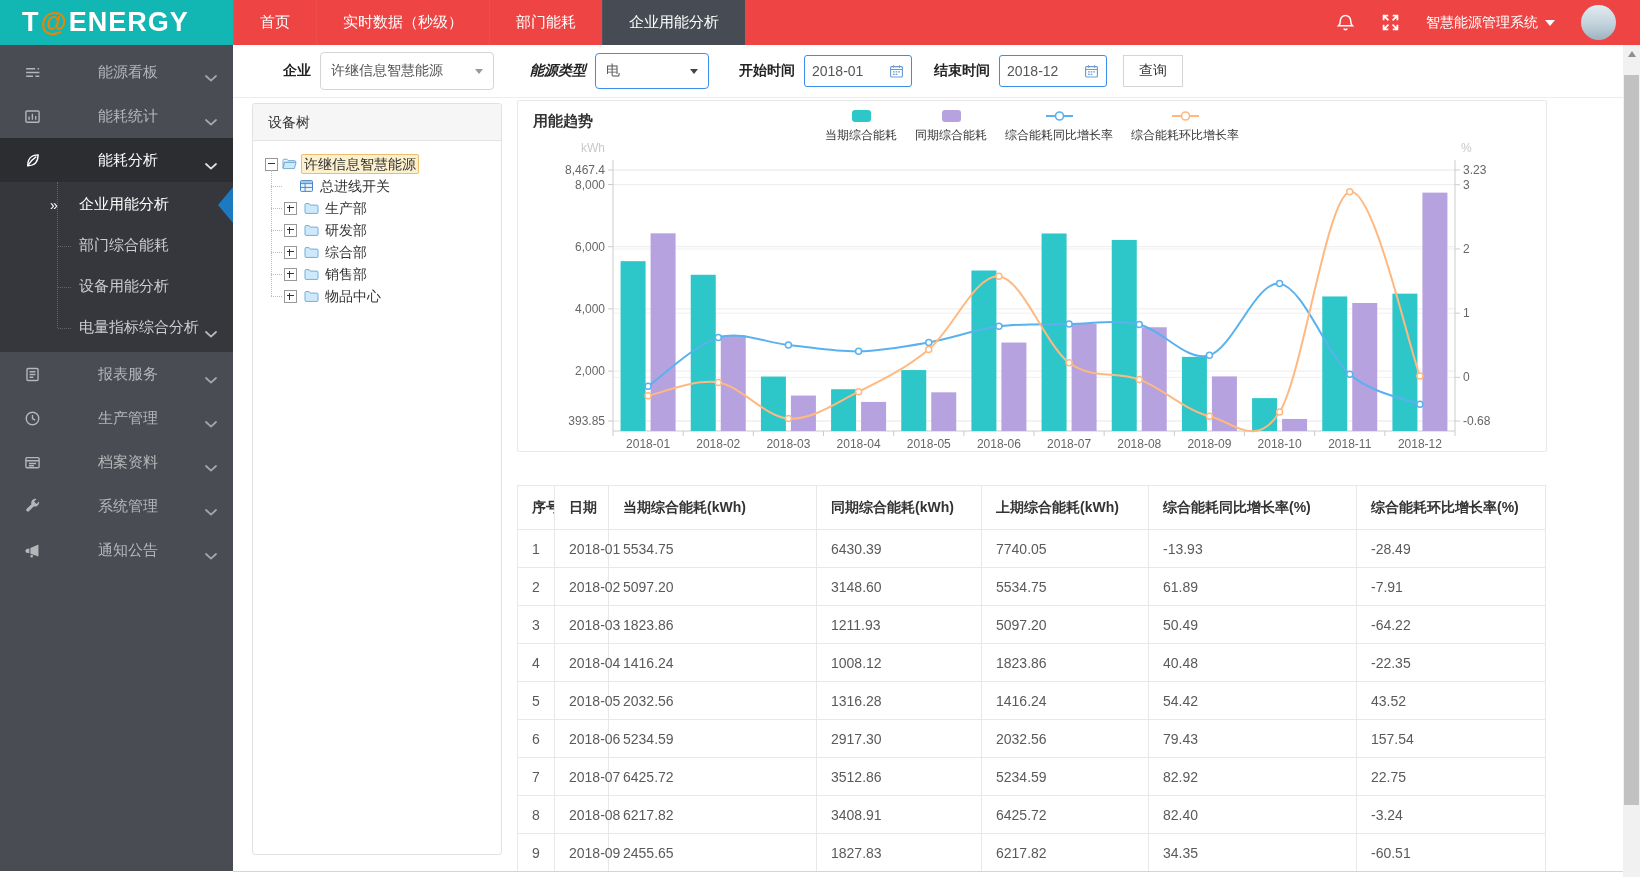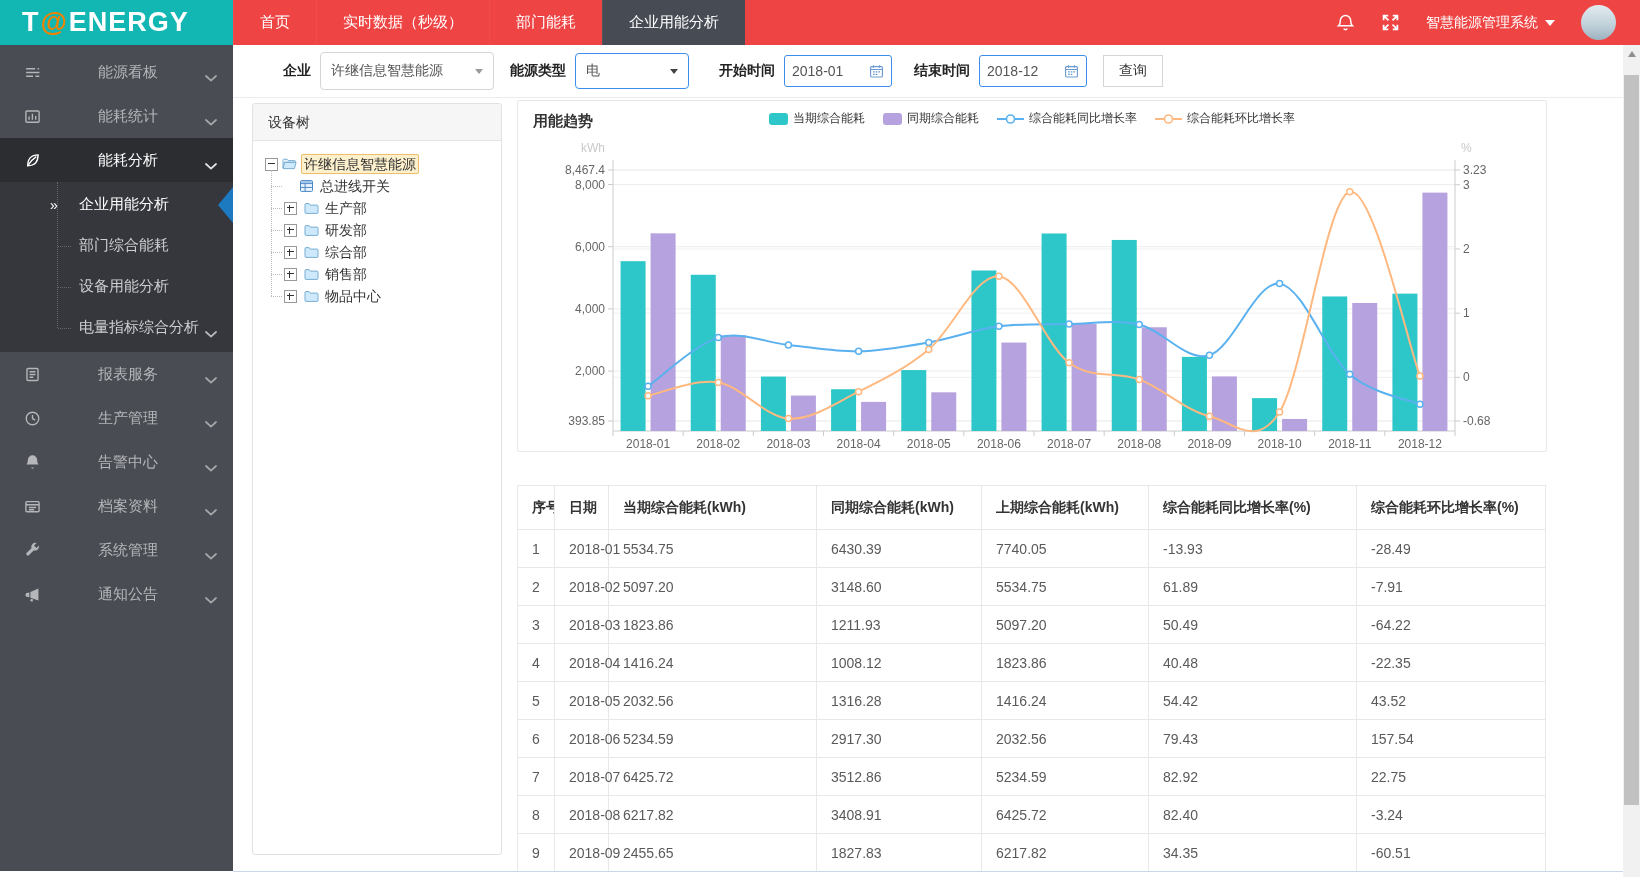--- a/index.html
+++ b/index.html
@@ -58,21 +58,21 @@
           align-items:center;justify-content:space-between;padding:0 10px;color:#555;cursor:pointer;}
   .select.company{width:152px;height:36px;}
   .select.energy{width:92px;border-color:#3d8eea;}
   .caret-gray{width:0;height:0;border-left:4px solid transparent;border-right:4px solid transparent;
               border-top:5px solid #9a9a9a;}
   .caret-dark{width:0;height:0;border-left:4px solid transparent;border-right:4px solid transparent;
               border-top:5px solid #444;}
   .date-input{width:92px;height:30px;border:1px solid #3d8eea;border-radius:3px;display:flex;
               align-items:center;justify-content:space-between;padding:0 7px;color:#555;cursor:text;}
   .date-input .cal{width:15px;height:15px;display:inline-flex;}
-  .gap36{margin-left:16px;} .gap30{margin-left:30px;} .gap22{margin-left:22px;}
+  .gap36{margin-left:36px;font-style:italic;} .gap30{margin-left:30px;} .gap22{margin-left:22px;}
   .btn-query{height:32px;padding:0 15px;margin-left:16px;border:1px solid #d5d5d5;border-radius:0;
              background:#fff;color:#333;font-size:14px;cursor:pointer;}
   
   .tree-card{position:absolute;left:19px;top:58px;width:248px;height:750px;background:#fff;
              border:1px solid #e2e2e2;border-radius:3px;}
   .tree-header{height:36px;line-height:36px;background:#f6f6f7;border-bottom:1px solid #e4e4e4;
                padding-left:15px;font-size:14px;color:#333;border-radius:3px 3px 0 0;}
   .tree-body{padding:12px 10px 10px 12px;font-size:14px;color:#333;}
   .tree-row{display:flex;align-items:center;height:22px;position:relative;cursor:pointer;}
   .tree-row .exp{width:11px;height:11px;border:1px solid #999;background:#fff;position:relative;
@@ -88,21 +88,21 @@
   .tree-children::before{content:"";position:absolute;left:0;top:-5px;bottom:11px;border-left:1px dotted #bbb;}
   .tree-children .tree-row::before{content:"";position:absolute;left:-13px;width:11px;top:50%;
                                    border-top:1px dotted #bbb;}
   
   .chart-card{position:absolute;left:284px;top:55px;width:1028px;height:350px;background:#fff;
               border:1px solid #e8e8e8;border-radius:2px;}
   .chart-head{position:relative;height:35px;}
   .chart-title{position:absolute;left:15px;top:11px;font-size:15px;font-weight:bold;color:#333;}
   .legend{position:absolute;left:0;right:0;top:9px;display:flex;justify-content:center;
           align-items:center;gap:18px;font-size:12px;color:#333;}
-  .legend-item{display:flex;align-items:center;gap:5px;cursor:pointer;}
+  .legend-item{display:flex;align-items:center;gap:5px;cursor:pointer;flex-direction:column;}
   .legend-swatch{width:19px;height:12px;border-radius:3px;display:inline-block;}
   .legend-line{width:27px;height:12px;display:inline-block;}
   #chart-svg{display:block;}
   
   .table-card{position:absolute;left:284px;top:440px;width:1028px;}
   table{border-collapse:collapse;width:100%;table-layout:fixed;font-size:14px;}
   th{height:43px;font-weight:bold;color:#333;text-align:left;padding:0 0 0 14px;
      border:1px solid #e8e8e8;background:#fff;white-space:nowrap;overflow:hidden;}
   td{height:37px;color:#5a5a5a;padding:0 0 0 14px;border:1px solid #e8e8e8;white-space:nowrap;}
   
@@ -199,31 +199,20 @@
       <div class="menu-item">
         <span class="mi-icon">
           <svg viewBox="0 0 16 16" xmlns="http://www.w3.org/2000/svg">
             <g fill="none" stroke="currentColor" stroke-width="1.3">
               <circle cx="8" cy="8" r="5.9"></circle>
               <path d="M8 4.7V8l2.5 1.6"></path>
             </g>
           </svg>
         </span>
         <span class="mi-label">生产管理</span>
-        <span class="chev"><svg viewBox="0 0 12 7" xmlns="http://www.w3.org/2000/svg">
-            <path d="M1 1l5 4.6L11 1" fill="none" stroke="currentColor" stroke-width="1.8" stroke-linecap="round"></path>
-          </svg></span>
-      </div>
-      <div class="menu-item">
-        <span class="mi-icon">
-          <svg viewBox="0 0 16 16" xmlns="http://www.w3.org/2000/svg">
-            <path fill="currentColor" d="M8 1.2a4.4 4.4 0 0 0-4.4 4.4c0 3.2-1.4 4.3-1.4 4.3h11.6S12.4 8.8 12.4 5.6A4.4 4.4 0 0 0 8 1.2zM9.4 12.7a1.45 1.45 0 0 1-2.8 0h2.8z"></path>
-          </svg>
-        </span>
-        <span class="mi-label">告警中心</span>
         <span class="chev"><svg viewBox="0 0 12 7" xmlns="http://www.w3.org/2000/svg">
             <path d="M1 1l5 4.6L11 1" fill="none" stroke="currentColor" stroke-width="1.8" stroke-linecap="round"></path>
           </svg></span>
       </div>
       <div class="menu-item">
         <span class="mi-icon">
           <svg viewBox="0 0 16 16" xmlns="http://www.w3.org/2000/svg">
             <g fill="none" stroke="currentColor" stroke-width="1.3">
               <rect x="1.8" y="3.4" width="12.4" height="9.6" rx="1"></rect>
               <path d="M1.8 6.4h12.4M4.6 9h6.8M4.6 11h4.8"></path>

